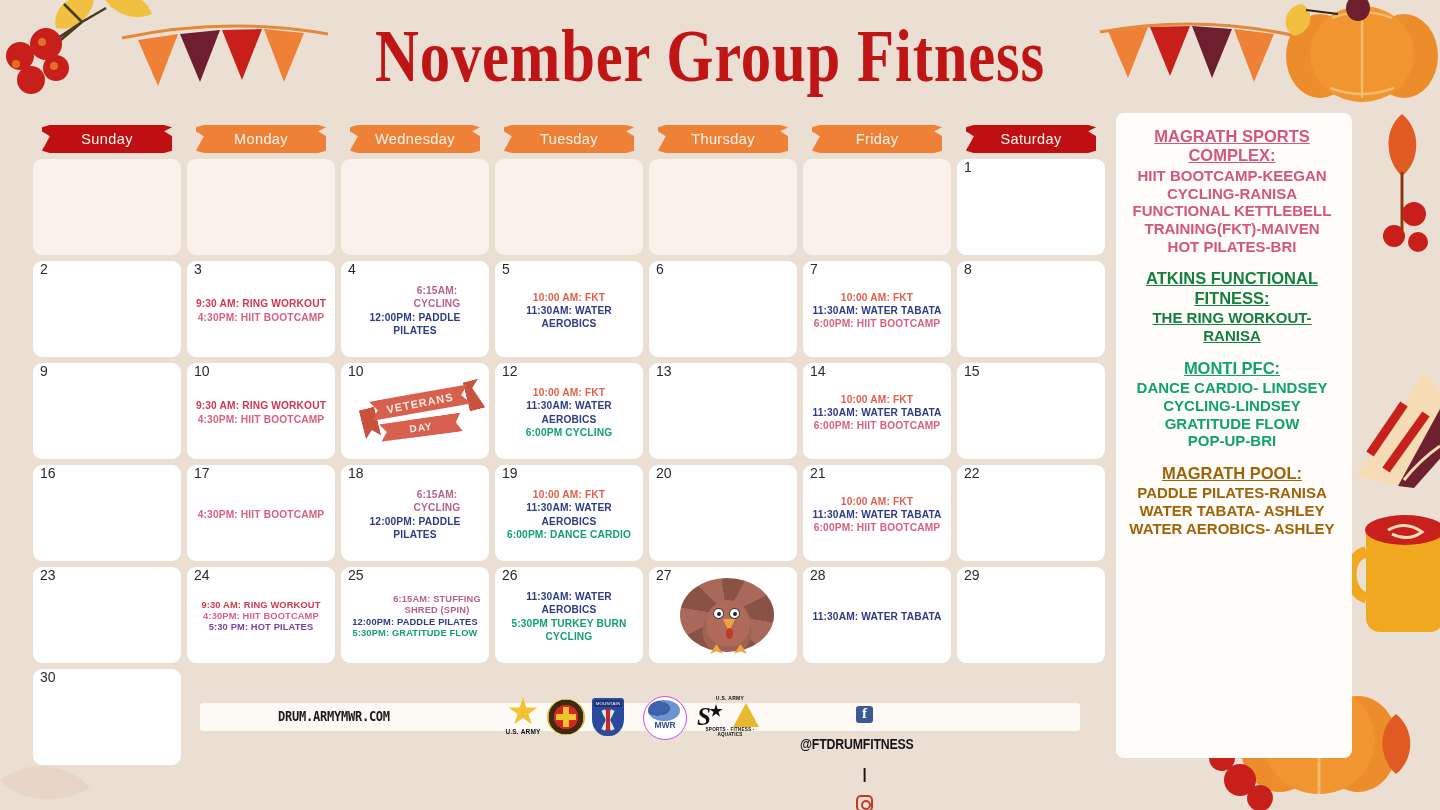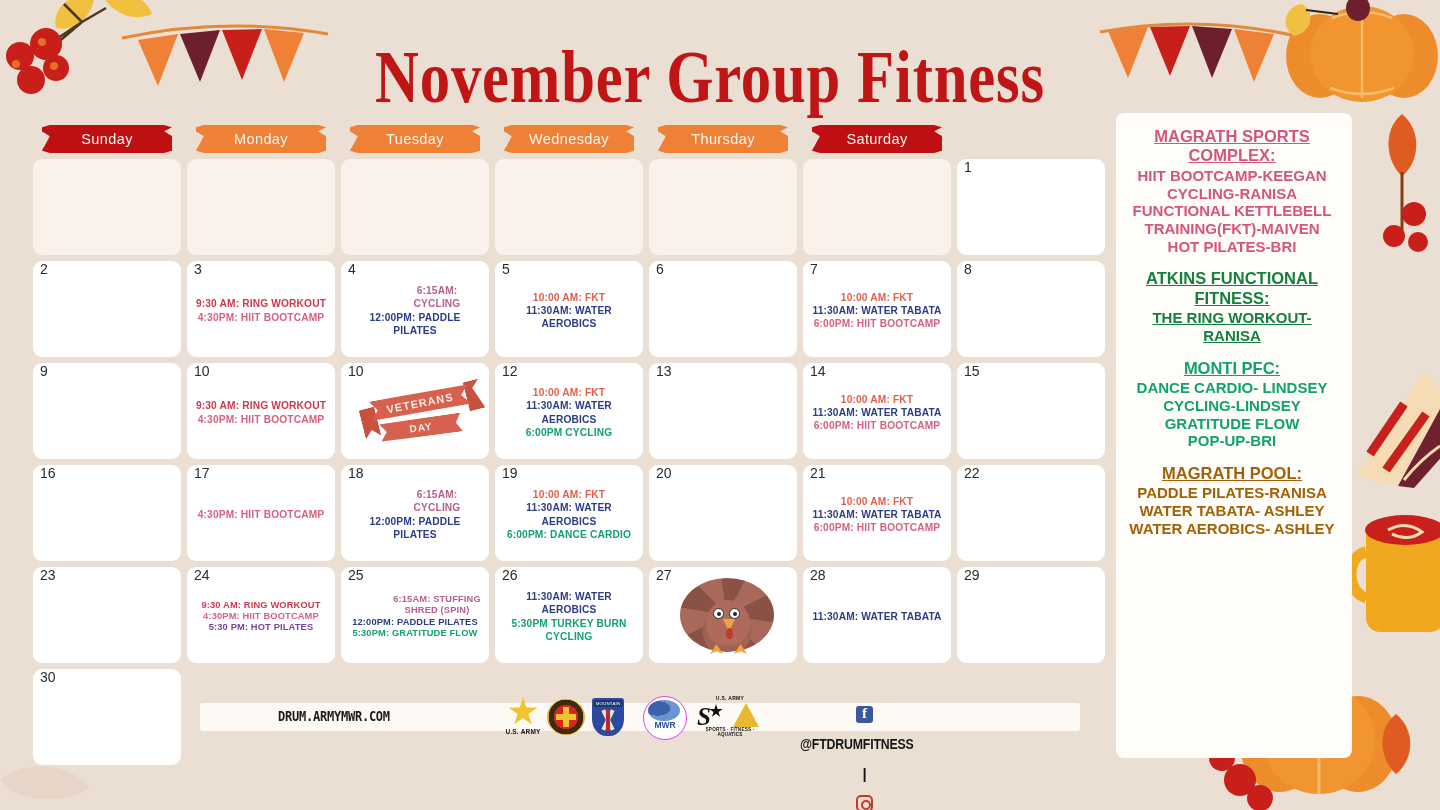--- a/index.html
+++ b/index.html
@@ -12,21 +12,21 @@
   #page {
     position: relative; width: 1440px; height: 810px;
     background: #ebdfd4;
     overflow: hidden;
   }
 
   
   .deco { position: absolute; pointer-events: none; }
 
   
-  #header { position: absolute; left: 0; top: 0; width: 1440px; height: 120px; margin-top: 21px; }
+  #header { position: absolute; left: 0; top: 0; width: 1440px; height: 120px; }
   #title {
     position: absolute; left: 300px; top: 18px; width: 820px;
     text-align: center;
     font-family: "Liberation Serif", serif;
     font-size: 74px; font-weight: 700;
     color: #c01515;
     letter-spacing: 1px;
     transform: scaleX(0.82);
     transform-origin: center center;
     white-space: nowrap;
@@ -325,27 +325,30 @@
 
   <div id="calendar">
     <div id="dayheader">
         <div class="dayhead-wrap">
           <div class="ribbon weekend">Sunday</div>
         </div>
         <div class="dayhead-wrap">
           <div class="ribbon">Monday</div>
         </div>
         <div class="dayhead-wrap">
+          <div class="ribbon">Wednesday</div>
+        </div>
+        <div class="dayhead-wrap">
           <div class="ribbon">Tuesday</div>
-        </div>
-        <div class="dayhead-wrap">
-          <div class="ribbon">Wednesday</div>
         </div>
         <div class="dayhead-wrap">
           <div class="ribbon">Thursday</div>
+        </div>
+        <div class="dayhead-wrap">
+          <div class="ribbon">Friday</div>
         </div>
         <div class="dayhead-wrap">
           <div class="ribbon weekend">Saturday</div>
         </div>
       </div>
     <div id="grid">
         <div class="cellwrap">
           <div class="cell empty"></div>
         </div>
         <div class="cellwrap">

